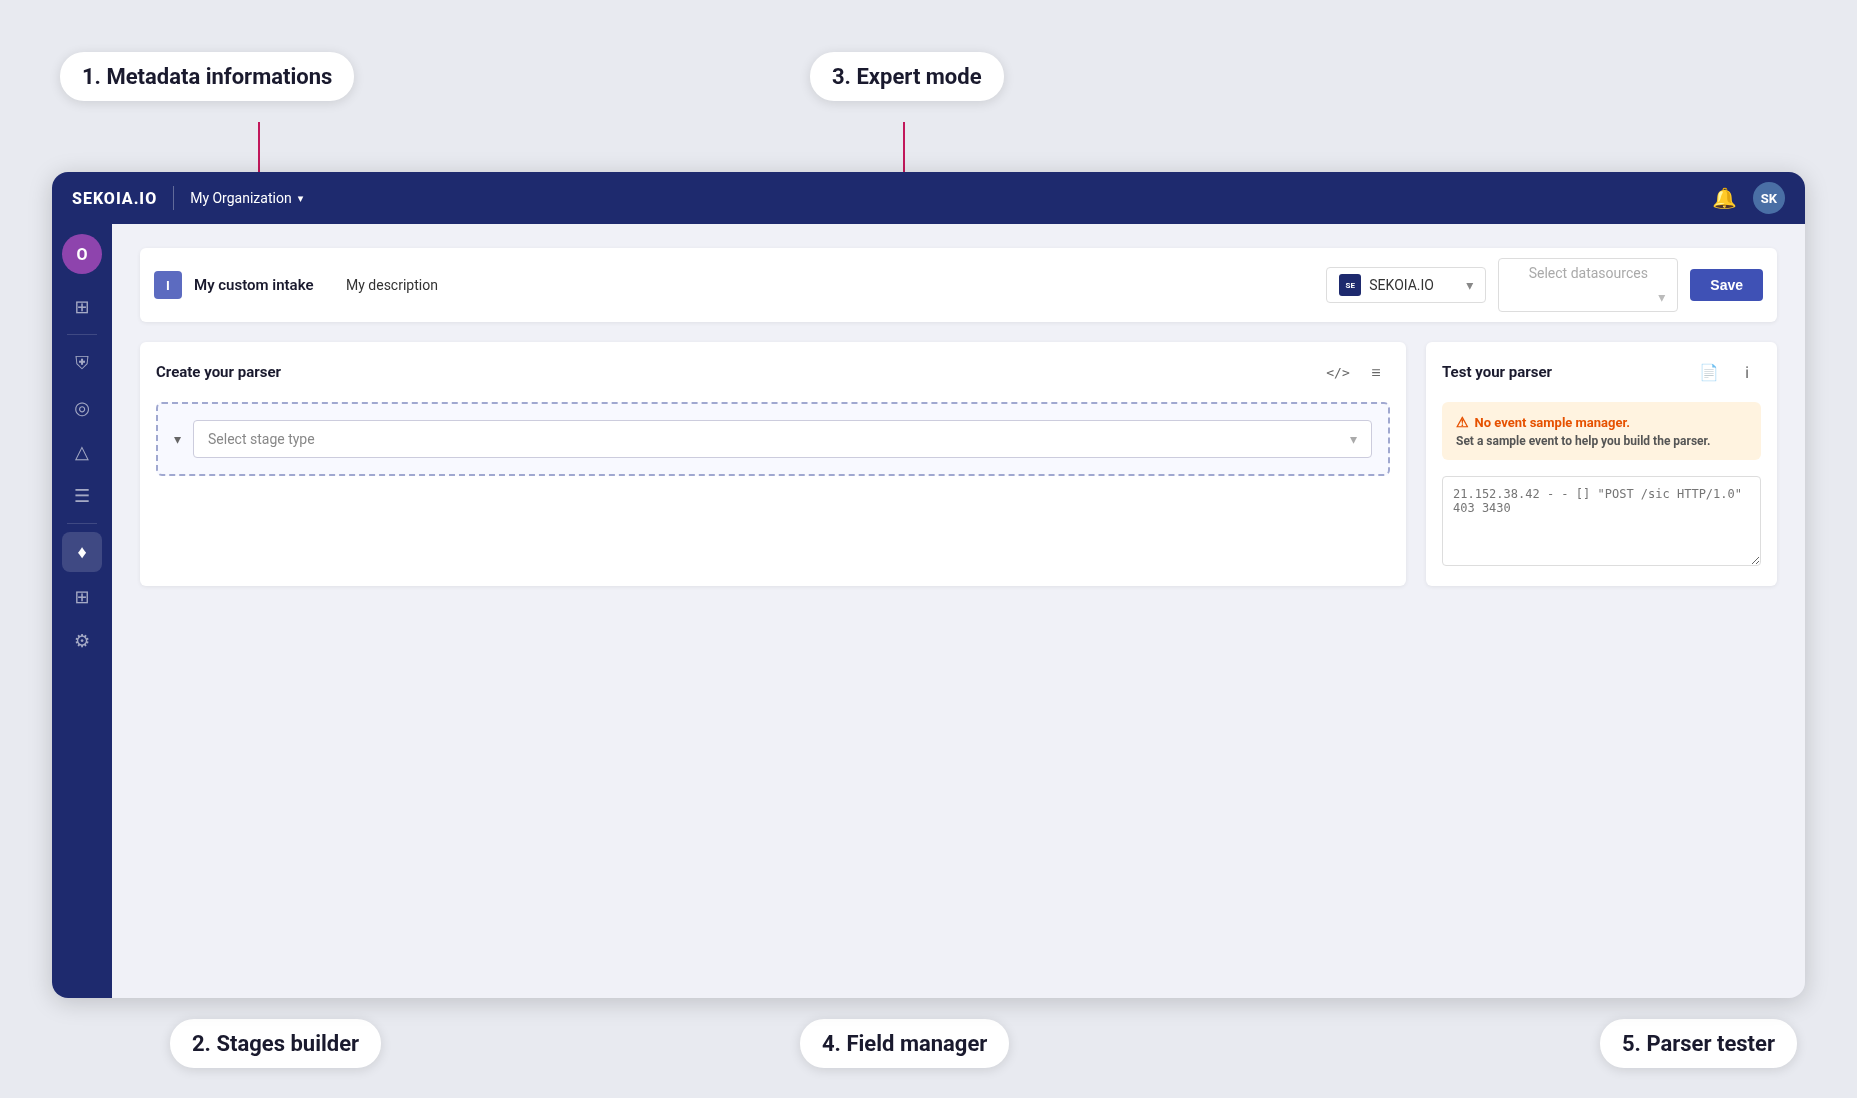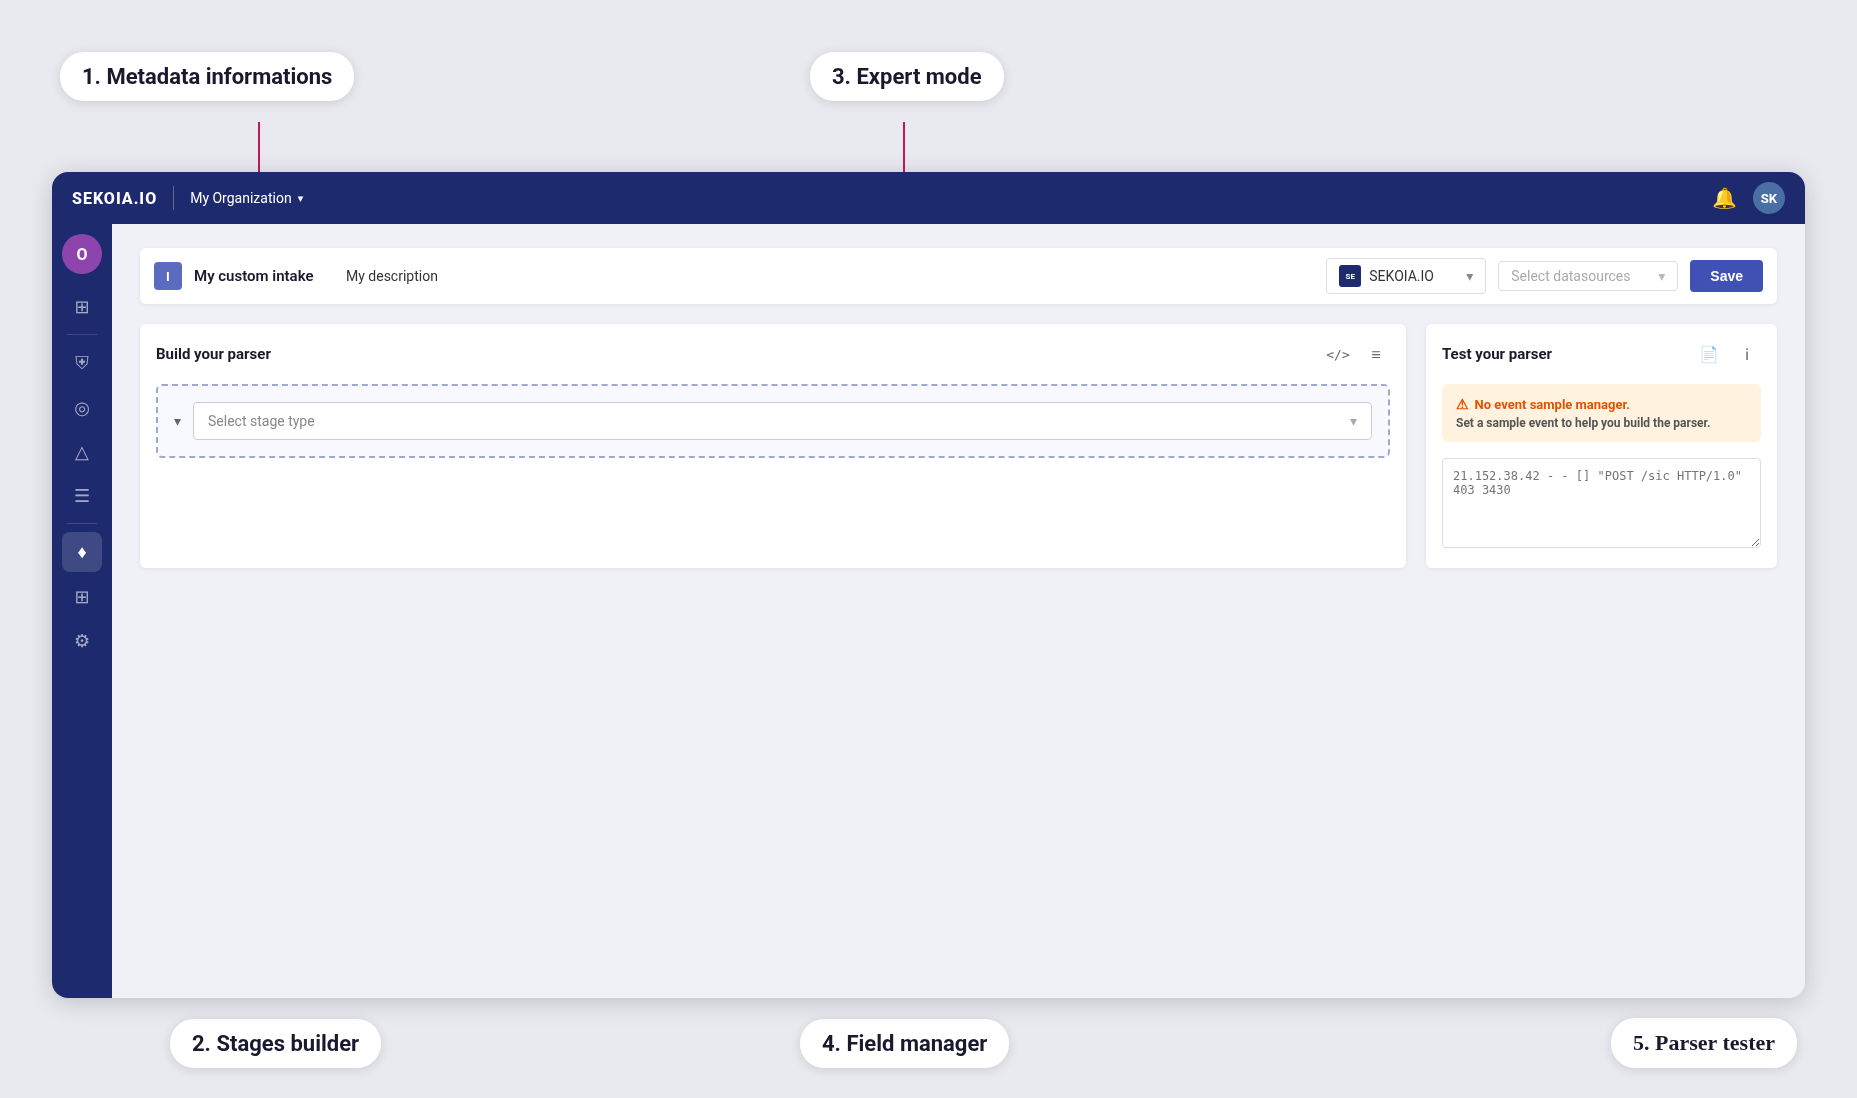--- a/index.html
+++ b/index.html
@@ -225,20 +225,21 @@
       align-items: center;
       gap: 8px;
       border: 1px solid #ddd;
       border-radius: 4px;
       padding: 6px 12px;
       font-size: 14px;
       color: #aaa;
       min-width: 180px;
       cursor: pointer;
       background: white;
+      flex-direction: column;
     }
 
     .save-btn {
       background: #3f51b5;
       color: white;
       border: none;
       border-radius: 4px;
       padding: 8px 20px;
       font-size: 14px;
       font-weight: 600;
@@ -395,21 +396,21 @@
 <body>
 
 <div class="annotation-label" style="top:52px; left:60px;">1. Metadata informations</div>
 
 <div class="annotation-label" style="top:52px; left:790px;margin-left:20px;">3. Expert mode</div>
 
 <div class="annotation-label" style="bottom:30px; left:170px;">2. Stages builder</div>
 
 <div class="annotation-label" style="bottom:30px; left:800px;">4. Field manager</div>
 
-<div class="annotation-label" style="bottom:30px; right:60px;font-family:Liberation Serif, serif;">5. Parser tester</div>
+<div class="annotation-label" style="bottom:30px; right:60px;">5. Parser tester</div>
 
 <div style="position:absolute; left:258px; top:122px; width:2px; height:78px; background:#c2185b;"></div>
 <div style="position:absolute; left:252px; top:198px; border-left:7px solid transparent; border-right:7px solid transparent; border-top:10px solid #c2185b;"></div>
 
 <div style="position:absolute; left:903px; top:122px; width:2px; height:170px; background:#c2185b;"></div>
 <div style="position:absolute; left:897px; top:290px; border-left:7px solid transparent; border-right:7px solid transparent; border-top:10px solid #c2185b;"></div>
 
 <div style="position:absolute; left:305px; top:600px; width:2px; height:120px; background:#c2185b;"></div>
 <div style="position:absolute; left:299px; top:718px; border-left:7px solid transparent; border-right:7px solid transparent; border-top:10px solid #c2185b;"></div>
 <div style="position:absolute; left:305px; top:534px; width:2px; height:68px; background:#c2185b;"></div>
@@ -473,21 +474,21 @@
         </div>
 
         <button class="save-btn">Save</button>
       </div>
 
 
       <div class="parser-layout">
 
         <div class="build-parser">
           <div class="section-header">
-            <span class="section-title">Build your parser</span>
+            <span class="section-title">Create your parser</span>
             <div class="section-icons">
               <div class="icon-btn" style="font-size:13px; font-family:monospace;">&lt;/&gt;</div>
               <div class="icon-btn">≡</div>
             </div>
           </div>
 
           <div class="stage-builder">
             <div class="stage-collapse">▾</div>
             <div class="stage-select">
               <span>Select stage type</span>

